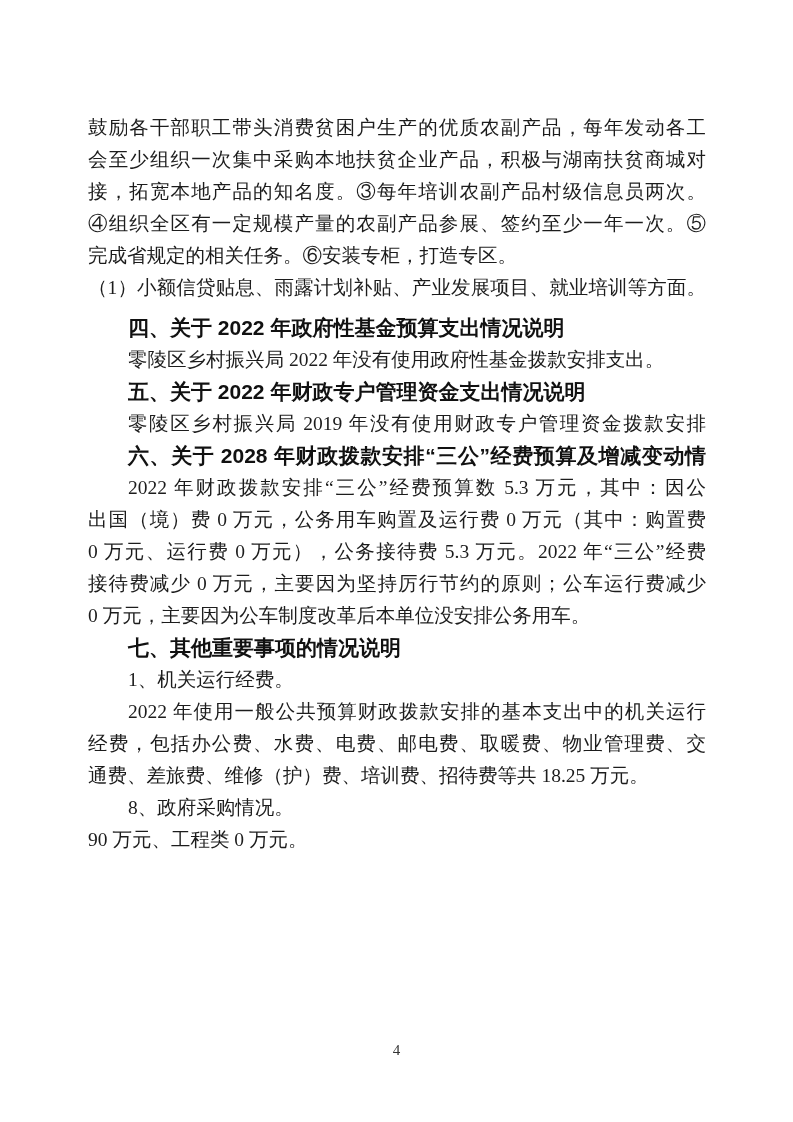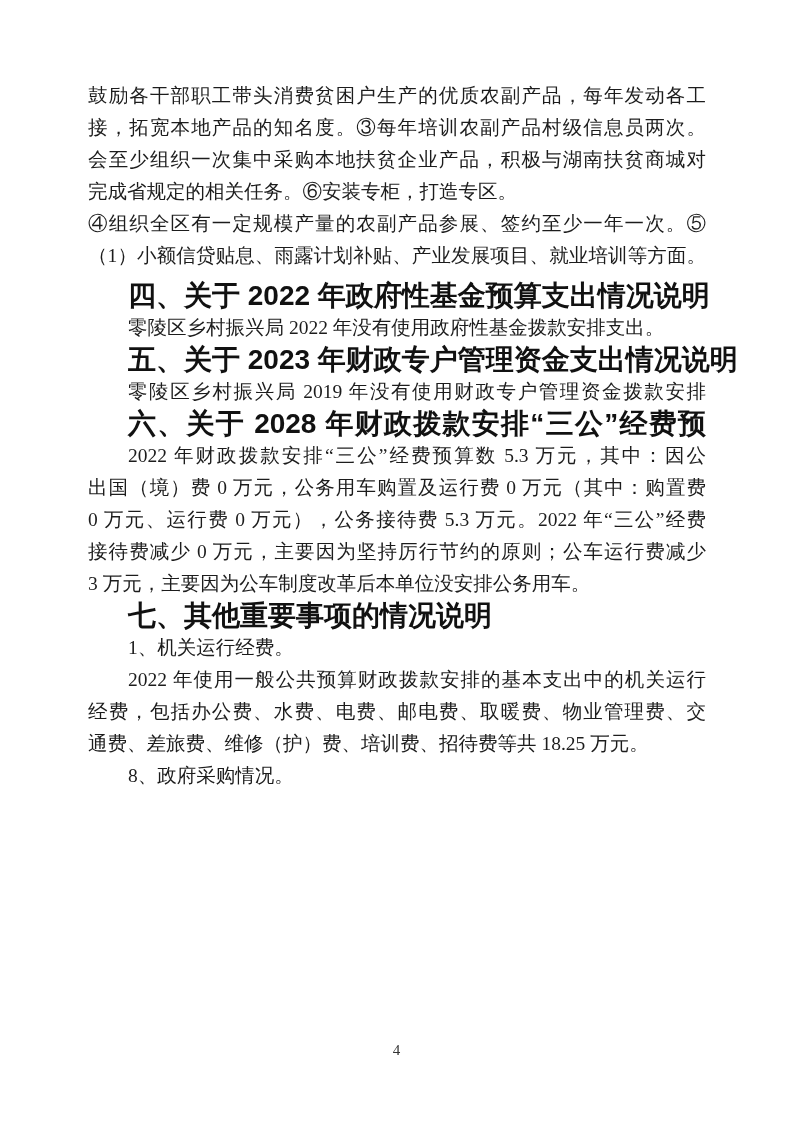--- a/index.html
+++ b/index.html
@@ -9,41 +9,41 @@
     width: 793px;
     height: 1122px;
     background: #ffffff;
     overflow: hidden;
     font-family: "Liberation Serif", "DejaVu Serif", serif;
     color: #1c1c1c;
   }
   .text-block {
     position: absolute;
     left: 88px;
-    top: 80px;
+    top: 112px;
     width: 618px;
   }
   .line {
     height: 32px;
     line-height: 32px;
     font-size: 19.5px;
     white-space: nowrap;
     overflow: visible;
   }
   .line.justify {
     white-space: normal;
     overflow: hidden;
     text-align: justify;
     text-align-last: justify;
   }
   .line.indent { text-indent: 40px; font-family: Liberation Serif, serif; }
   .line.heading {
     font-family: "Liberation Sans", "DejaVu Sans", sans-serif;
     font-weight: 700;
-    font-size: 28px;
+    font-size: 21px;
     color: #111111;
   }
   .line.gap { margin-top: 8px; }
   .page-number {
     position: absolute;
     left: 0;
     right: 0;
     top: 1038px;
     height: 24px;
     line-height: 24px;
@@ -51,36 +51,37 @@
     font-size: 15px;
     color: #333333;
   }
 </style>
 </head>
 <body>
 
 <div class="page">
   <div class="text-block">
       <div class="line body justify">鼓励各干部职工带头消费贫困户生产的优质农副产品，每年发动各工</div>
+      <div class="line body justify">会至少组织一次集中采购本地扶贫企业产品，积极与湖南扶贫商城对</div>
       <div class="line body justify">接，拓宽本地产品的知名度。③每年培训农副产品村级信息员两次。</div>
-      <div class="line body justify">会至少组织一次集中采购本地扶贫企业产品，积极与湖南扶贫商城对</div>
+      <div class="line body justify">④组织全区有一定规模产量的农副产品参展、签约至少一年一次。⑤</div>
       <div class="line body">完成省规定的相关任务。⑥安装专柜，打造专区。</div>
-      <div class="line body justify">④组织全区有一定规模产量的农副产品参展、签约至少一年一次。⑤</div>
       <div class="line body justify">（1）小额信贷贴息、雨露计划补贴、产业发展项目、就业培训等方面。</div>
       <div class="line heading indent gap">四、关于 2022 年政府性基金预算支出情况说明</div>
       <div class="line body indent">零陵区乡村振兴局 2022 年没有使用政府性基金拨款安排支出。</div>
-      <div class="line heading indent">五、关于 2023 年财政专户管理资金支出情况说明</div>
+      <div class="line heading indent">五、关于 2022 年财政专户管理资金支出情况说明</div>
       <div class="line body justify indent">零陵区乡村振兴局 2019 年没有使用财政专户管理资金拨款安排</div>
       <div class="line heading justify indent">六、关于 2028 年财政拨款安排“三公”经费预算及增减变动情况</div>
       <div class="line body justify indent">2022 年财政拨款安排“三公”经费预算数 5.3 万元，其中：因公</div>
       <div class="line body justify">出国（境）费 0 万元，公务用车购置及运行费 0 万元（其中：购置费</div>
       <div class="line body justify">0 万元、运行费 0 万元），公务接待费 5.3 万元。2022 年“三公”经费</div>
       <div class="line body justify">接待费减少 0 万元，主要因为坚持厉行节约的原则；公车运行费减少</div>
-      <div class="line body">3 万元，主要因为公车制度改革后本单位没安排公务用车。</div>
+      <div class="line body">0 万元，主要因为公车制度改革后本单位没安排公务用车。</div>
       <div class="line heading indent">七、其他重要事项的情况说明</div>
       <div class="line body indent">1、机关运行经费。</div>
       <div class="line body justify indent">2022 年使用一般公共预算财政拨款安排的基本支出中的机关运行</div>
       <div class="line body justify">经费，包括办公费、水费、电费、邮电费、取暖费、物业管理费、交</div>
       <div class="line body">通费、差旅费、维修（护）费、培训费、招待费等共 18.25 万元。</div>
       <div class="line body indent">8、政府采购情况。</div>
+      <div class="line body">90 万元、工程类 0 万元。</div>
     </div>
   <div class="page-number">4</div>
 </div>
 
 </body></html>

